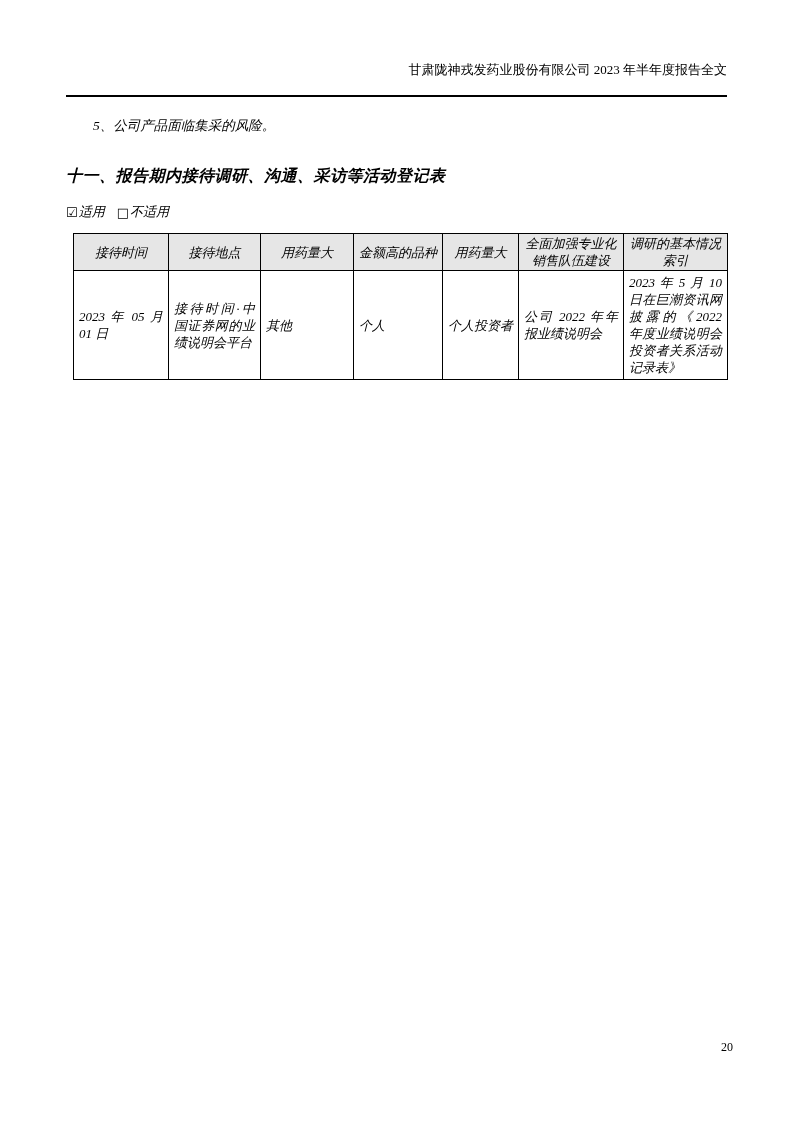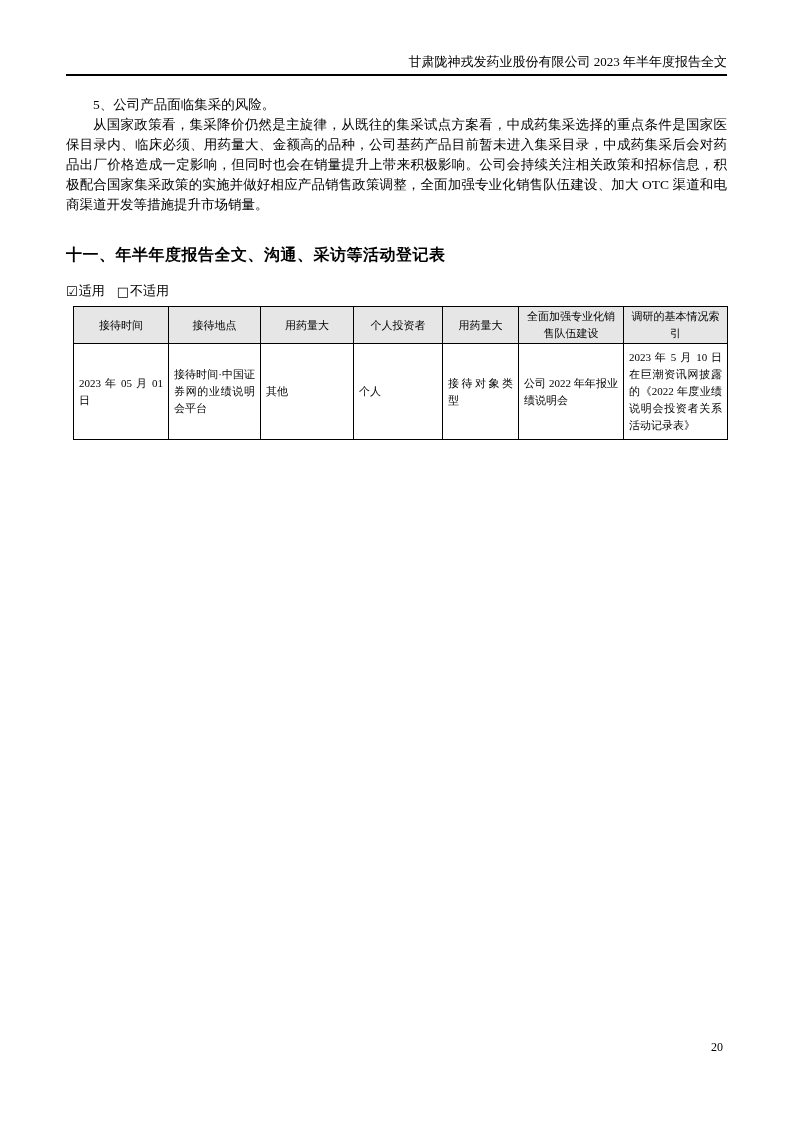--- a/index.html
+++ b/index.html
@@ -6,29 +6,29 @@
   html, body { margin: 0; padding: 0; background: #ffffff; }
   .page {
     width: 793px; height: 1122px;
     position: relative;
     background: #ffffff;
     color: #000000;
     font-family: "Liberation Serif", "DejaVu Serif", serif;
     overflow: hidden;
   }
   .doc-header {
-    margin: 0 66px;
+    margin: 8px 66px;
     padding-top: 54px;
-    padding-bottom: 5px;
+    padding-bottom: 18px;
     border-bottom: 2px solid #000000;
     text-align: right;
     font-size: 13px;
     line-height: 15px;
   }
-  .content { margin: 0 66px; }
+  .content { margin: 0 66px; font-style: italic; }
   .para {
     font-size: 13.5px;
     line-height: 20px;
     text-align: justify;
     text-indent: 2em;
     margin: 0;
   }
   .para-first { margin-top: 19px; }
   .section-heading {
     font-family: "Liberation Sans", "DejaVu Sans", sans-serif;
@@ -44,26 +44,26 @@
     align-items: center;
     gap: 12px;
   }
   .applicable-option { display: inline-flex; align-items: center; }
   .checkbox-glyph {
     font-family: "DejaVu Sans", sans-serif;
     font-size: 13px;
     margin-right: 1px;
   }
   table.activity-table {
-    margin-top: 6px;
+    margin-top: 12px;
     margin-left: 7px;
     border-collapse: collapse;
     table-layout: fixed;
     width: 654px;
-    font-size: 11px;
+    font-size: 13px;
   }
   .activity-table th, .activity-table td { border: 1px solid #000000; }
   .activity-table th {
     background: var(--header-bg, #e6e6e6);
     font-weight: normal;
     text-align: center;
     vertical-align: middle;
     height: 36px;
     line-height: 17px;
     padding: 1px 3px;
@@ -72,40 +72,39 @@
     vertical-align: middle;
     text-align: justify;
     text-justify: inter-ideograph;
     line-height: 17px;
     padding: 3px 5px;
     height: 96px;
   }
   .page-number {
     position: absolute;
     top: 1040px;
-    right: 70px;
+    right: 60px;
     font-size: 12px;
   }
 </style>
 </head>
 <body>
 
 <div class="page">
 
   <div class="doc-header">
     <span>甘肃陇神戎发药业股份有限公司 2023 年半年度报告全文</span>
   </div>
 
   <div class="content">
 
     <p class="para para-first">5、公司产品面临集采的风险。</p>
 
-    <p class="para">从国家政策看，集采降价仍然是主旋律，从既往的集采试点方案看，中成药集采选择的重点条件是国家医保目录内、临床必须、用药量大、金额高的品种，公司基药产品目前暂未进入集采目录，中成药集采后会对药品出厂价格造成一定影响，但同时也会在销量提升上带来积极影响。公司会持续关注相关政策和招标信息，积极配合国家集采政策的实施并做好相应产品销售政策调整，全面加强专业化销售队伍建设、加大 OTC 渠道和电商渠道开发等措施提升市场销量。</p>
 
-    <h2 class="section-heading">十一、年半年度报告全文、沟通、采访等活动登记表</h2>
+    <h2 class="section-heading">十一、报告期内接待调研、沟通、采访等活动登记表</h2>
 
     <div class="applicable-row">
       <span class="applicable-option">
         <span class="checkbox-glyph">☑</span>
         <span>适用</span>
       </span>
       <span class="applicable-option">
         <span class="checkbox-glyph">□</span>
         <span>不适用</span>
       </span>
@@ -119,33 +118,33 @@
         <col style="width:89px">
           <col style="width:76px">
           <col style="width:105px">
         <col style="width:104px">
       </colgroup>
       <thead>
         <tr>
           <th>接待时间</th>
           <th>接待地点</th>
           <th>用药量大</th>
-          <th>个人投资者</th>
+          <th>金额高的品种</th>
           <th>用药量大</th>
           <th>全面加强专业化销售队伍建设</th>
           <th>调研的基本情况索引</th>
         </tr>
       </thead>
       <tbody>
         <tr>
           <td>2023 年 05 月 01 日</td>
           <td>接待时间·中国证券网的业绩说明会平台</td>
           <td>其他</td>
           <td>个人</td>
-          <td>接待对象类型</td>
+          <td>个人投资者</td>
           <td>公司 2022 年年报业绩说明会</td>
           <td>2023 年 5 月 10 日在巨潮资讯网披露的《2022 年度业绩说明会投资者关系活动记录表》</td>
         </tr>
       </tbody>
     </table>
 
   </div>
 
   <div class="page-number">20</div>
 

